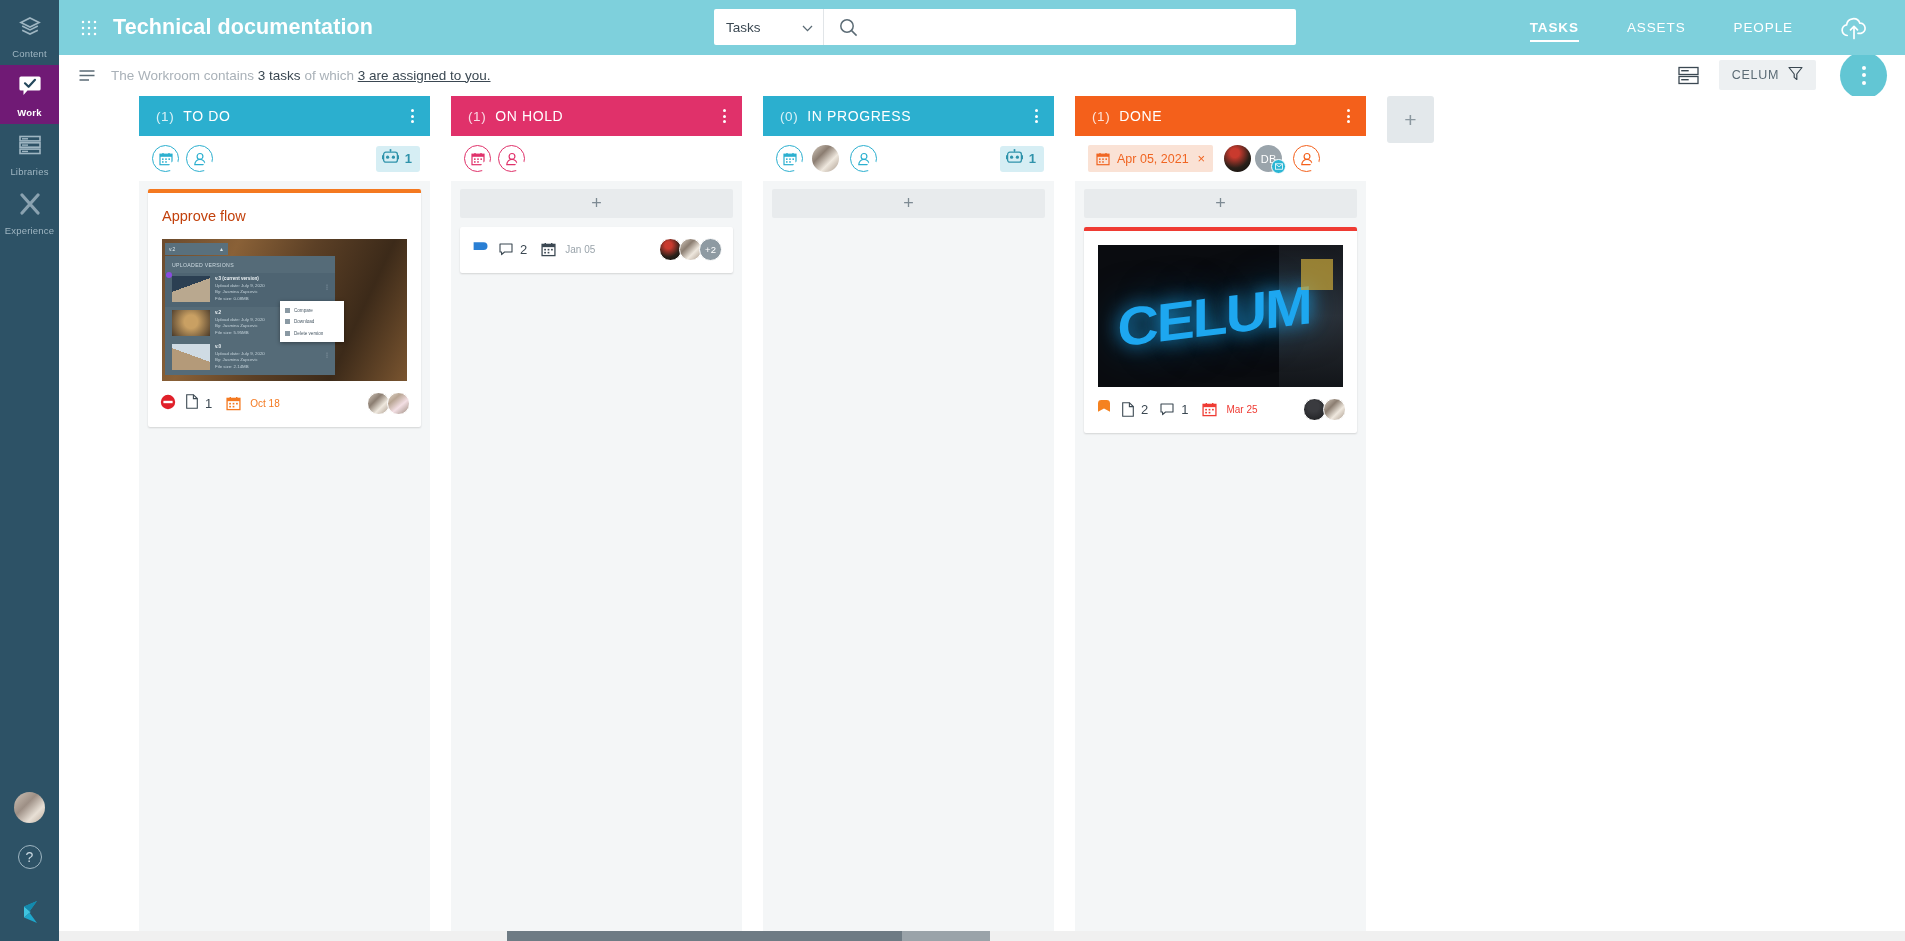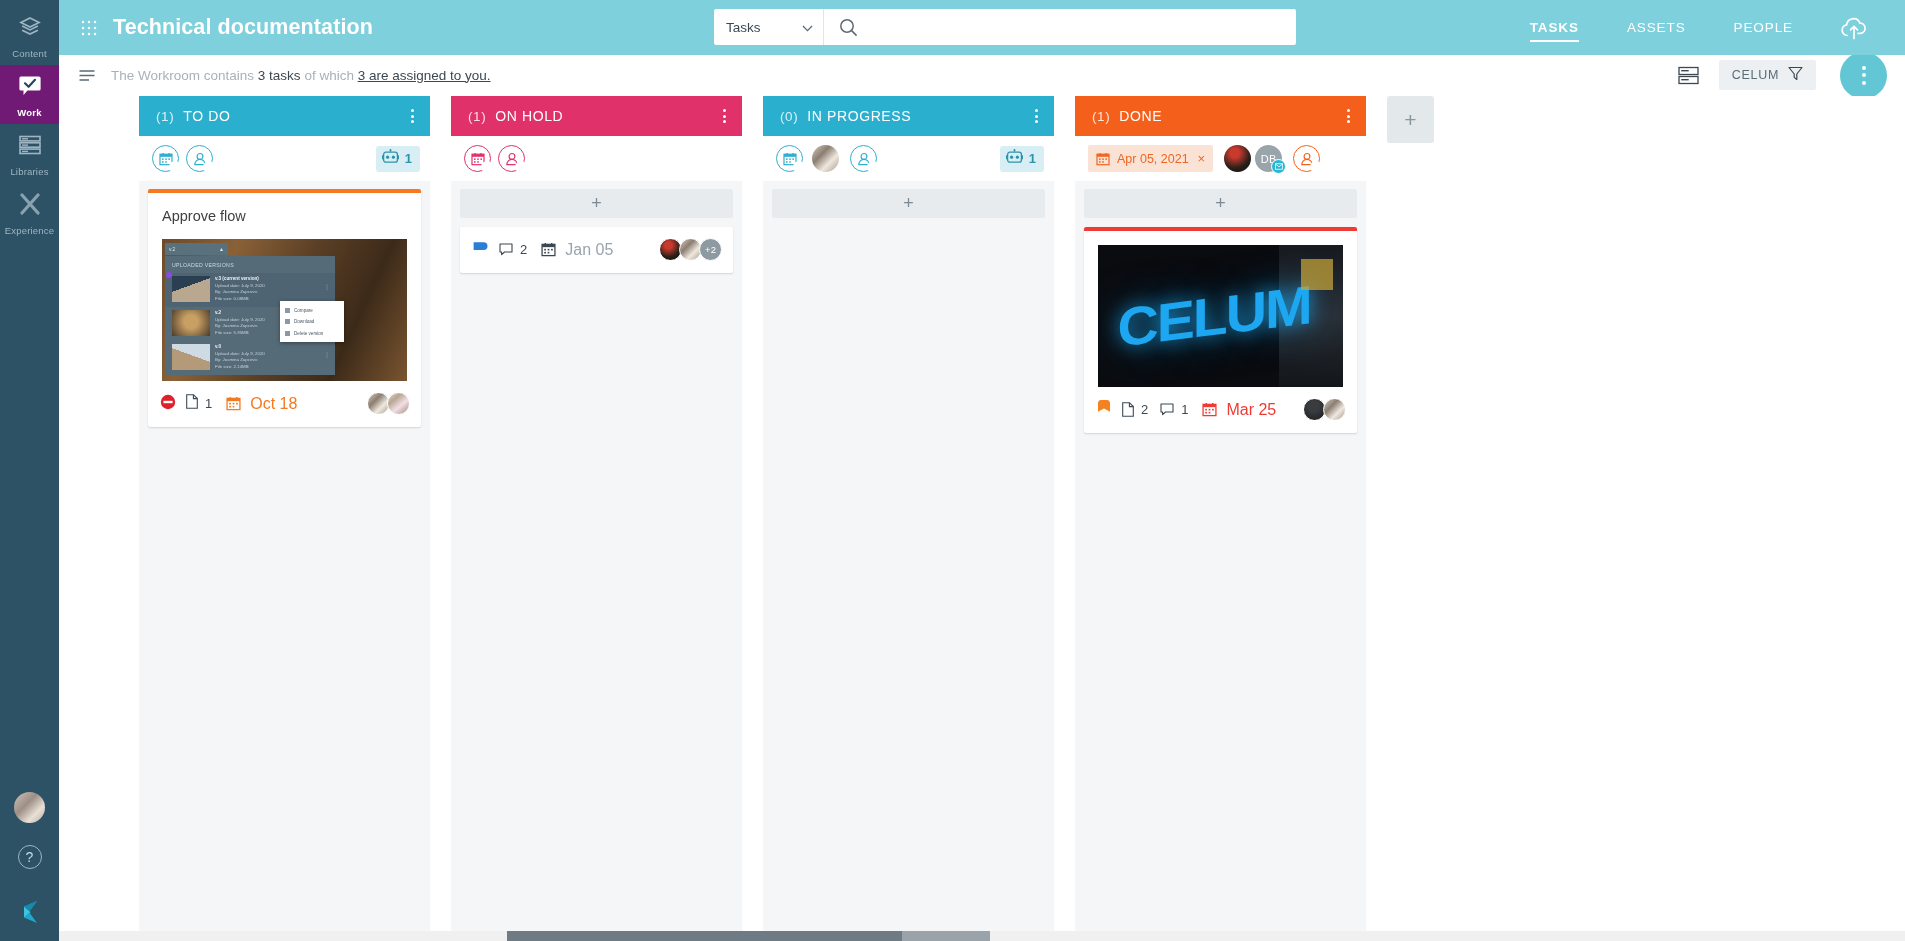--- a/index.html
+++ b/index.html
@@ -183,28 +183,28 @@
   .add-card {
     height: 29px; background: #e8ebed; border-radius: 2px;
     display: flex; align-items: center; justify-content: center;
     color: #7d8a93; font-size: 18px; cursor: pointer; margin-bottom: 9px;
   }
   .card {
     background: #ffffff; border-radius: 2px; box-shadow: 0 1px 2px rgba(0,0,0,.14);
     overflow: hidden; margin-bottom: 9px;
   }
   .card-stripe { height: 4px; }
-  .card-title { font-size: 14.5px; color: #404040; padding: 14px 14px 0 14px; line-height: 1.25; }
+  .card-title { font-size: 14.5px; color: #c2410c; padding: 14px 14px 0 14px; line-height: 1.25; }
   .card-thumb-wrap { padding: 14px 14px 0 14px; display: flex; justify-content: center; }
   .card-thumb { width: 100%; height: 142px; background: #2e3f4a; position: relative; overflow: hidden; }
   .card-foot {
     display: flex; align-items: center; gap: 6px; padding: 11px 11px 12px 12px;
   }
   .foot-num { font-size: 13px; color: #3b4852; margin-left: 1px; }
-  .foot-date { font-size: 16px; margin-left: 3px; }
+  .foot-date { font-size: 10px; margin-left: 3px; }
   .foot-avs { margin-left: auto; display: flex; }
   .foot-avs .avat { width: 23px; height: 23px; flex: 0 0 23px; border: 1.5px solid #fff; }
 
   
   .vp { position: absolute; inset: 0;
         background: linear-gradient(115deg,#6b4a2c 0%,#8a6137 25%,#5c4026 50%,#3c2a19 75%,#7a5530 100%); }
   .vp-top { position:absolute; left:3px; top:4px; width:63px; height:12px;
             background:#59707d; display:flex; align-items:center; justify-content:space-between;
             padding:0 4px; font-size:5px; color:#dfe8ec; }
   .vp-panel { position:absolute; left:3px; top:17px; width:170px; bottom:6px; background:#556b78; }

